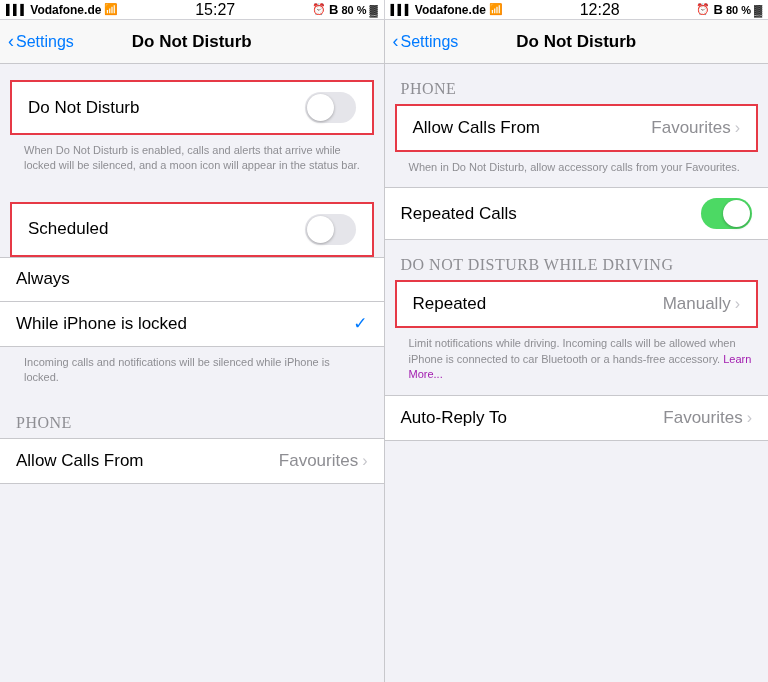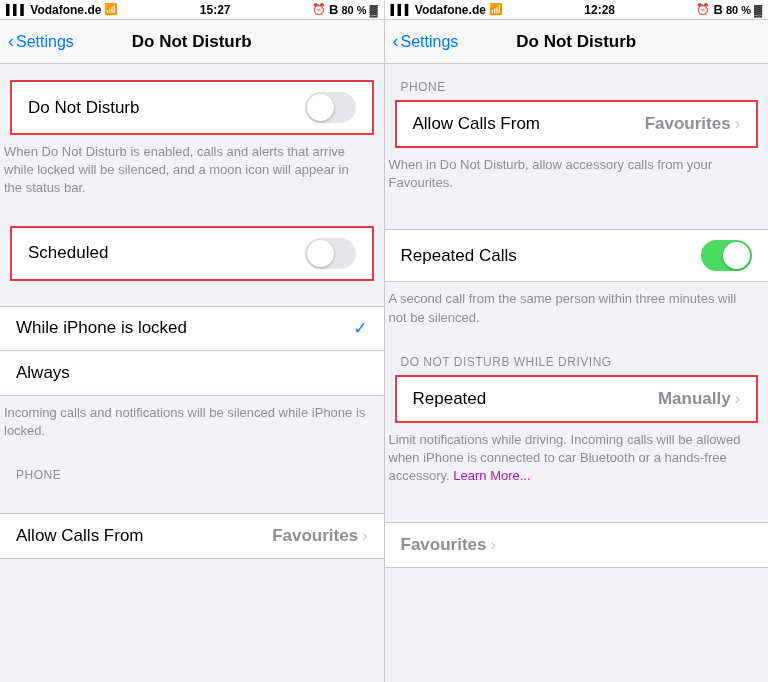--- a/index.html
+++ b/index.html
@@ -31,22 +31,22 @@
       font-size: 11px;
       font-weight: 600;
       border-bottom: 1px solid #d1d1d6;
     }
     .status-bar .left-icons {
       display: flex;
       align-items: center;
       gap: 3px;
     }
     .status-bar .center-time {
-      font-size: 12px;
-      font-weight: 700;
+      font-size: 16px;
+      font-weight: 400;
     }
     .status-bar .right-icons {
       display: flex;
       align-items: center;
       gap: 3px;
       font-size: 11px;
     }
     .status-bar + .status-bar {
       border-left: 1px solid #d1d1d6;
     }
@@ -102,35 +102,35 @@
 
     
     .content {
       flex: 1;
       overflow: hidden;
     }
 
     
     .section-header {
       padding: 16px 16px 6px 16px;
-      font-size: 12px;
+      font-size: 16px;
       font-weight: 400;
       color: #8e8e93;
       text-transform: uppercase;
       letter-spacing: 0.5px;
       background: #f2f2f7;
+      font-family: Liberation Serif, serif;
     }
 
     
     .table-group {
       background: #fff;
       border-top: 1px solid #c8c8cc;
       border-bottom: 1px solid #c8c8cc;
       margin-bottom: 0;
-      margin-top: 25px;
     }
 
     .table-row {
       display: flex;
       align-items: center;
       min-height: 44px;
       padding: 10px 16px;
       background: #fff;
       border-bottom: 1px solid #c8c8cc;
       position: relative;
@@ -142,21 +142,20 @@
     .row-label {
       flex: 1;
       font-size: 17px;
       color: #000;
     }
 
     .row-value {
       font-size: 17px;
       color: #8e8e93;
       margin-right: 4px;
-      font-weight: bold;
     }
 
     .row-chevron {
       color: #c7c7cc;
       font-size: 16px;
     }
 
     
     .toggle {
       width: 51px;
@@ -179,22 +178,22 @@
       top: 2px;
       left: 2px;
       transition: left 0.2s;
     }
     .toggle.on .toggle-knob {
       left: 22px;
     }
 
     
     .description-text {
-      padding: 8px 16px 12px 4px;
-      font-size: 13px;
+      padding: 8px 16px 12px 24px;
+      font-size: 11px;
       color: #8e8e93;
       line-height: 1.4;
       background: #f2f2f7;
     }
 
     
     .checkmark {
       color: #007aff;
       font-size: 17px;
     }
@@ -275,25 +274,25 @@
             <span class="row-label">Scheduled</span>
             <div class="toggle">
               <div class="toggle-knob"></div>
             </div>
           </div>
         </div>
       </div>
 
       <div class="table-group">
         <div class="table-row">
+          <span class="row-label">Always</span>
+        </div>
+        <div class="table-row">
           <span class="row-label">While iPhone is locked</span>
           <span class="checkmark">✓</span>
-        </div>
-        <div class="table-row">
-          <span class="row-label">Always</span>
         </div>
       </div>
       <div class="description-text">Incoming calls and notifications will be silenced while iPhone is locked.</div>
 
       <div class="section-header">PHONE</div>
       <div class="table-group">
         <div class="table-row">
           <span class="row-label">Allow Calls From</span>
           <span class="row-value">Favourites</span>
           <span class="row-chevron">›</span>
@@ -327,34 +326,34 @@
       <div class="description-text">When in Do Not Disturb, allow accessory calls from your Favourites.</div>
 
       <div class="table-group">
         <div class="table-row">
           <span class="row-label">Repeated Calls</span>
           <div class="toggle on">
             <div class="toggle-knob"></div>
           </div>
         </div>
       </div>
-      <div class="description-text">A second call from the same person within three minutes will not be silenced.</div>
 
       <div class="section-header">DO NOT DISTURB WHILE DRIVING</div>
       <div class="table-group highlight-box" style="margin: 0 10px 0 10px;">
         <div class="table-row">
           <span class="row-label">Repeated</span>
           <span class="row-value">Manually</span>
           <span class="row-chevron">›</span>
         </div>
       </div>
       <div class="description-text">Limit notifications while driving. Incoming calls will be allowed when iPhone is connected to car Bluetooth or a hands-free accessory. <span class="learn-more">Learn More...</span></div>
 
       <div class="table-group">
         <div class="table-row">
+          <span class="row-label">Auto-Reply To</span>
           <span class="row-value">Favourites</span>
           <span class="row-chevron">›</span>
         </div>
       </div>
 
     </div>
   </div>
 
 </div>
 

